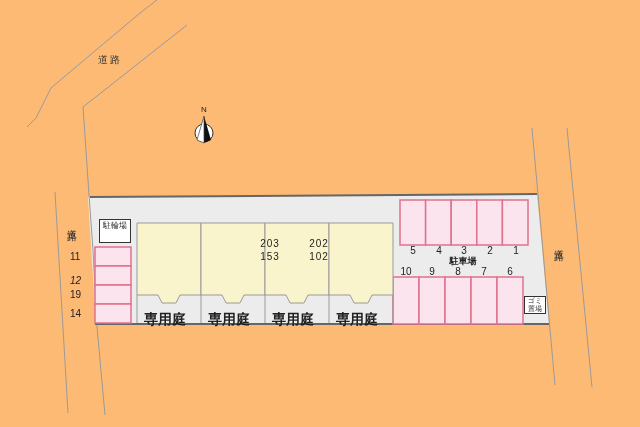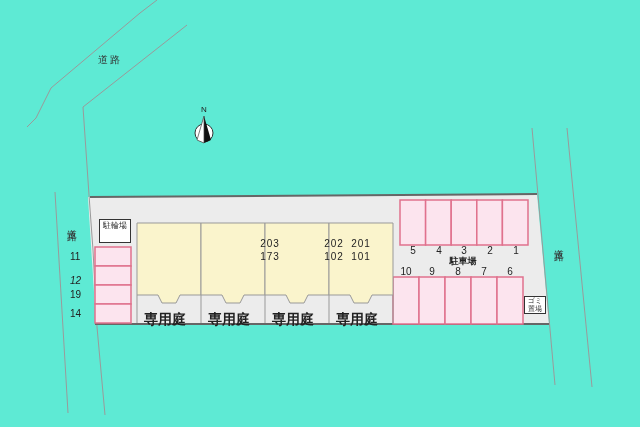--- a/index.html
+++ b/index.html
@@ -1,17 +1,17 @@
 <!DOCTYPE html>
 <html><head>
 <meta charset="utf-8">
 <style>
   html,body{margin:0;padding:0;background:#fff;}
   .stage{
-    position:relative;width:640px;height:427px;background:#5eead4;overflow:hidden;
+    position:relative;width:640px;height:427px;background:#fdba74;overflow:hidden;
     font-family:"Liberation Sans","DejaVu Sans",sans-serif;color:#222;
   }
   .stage svg{position:absolute;left:0;top:0;}
   .road{stroke:#9a9a9a;stroke-width:1;fill:none;}
   .boundary{stroke:#666;stroke-width:2;fill:none;}
   .site{fill:#ececec;stroke:none;}
   .stall{fill:#fce4ee;stroke:#e0718d;stroke-width:1.5;}
   .unit{fill:#faf4cc;stroke:#999;stroke-width:1;}
   .divider{stroke:#999;stroke-width:1;}
   .lbl{position:absolute;color:#222;line-height:1.15;white-space:nowrap;}
@@ -90,29 +90,25 @@
     <span>駐輪場</span>
   </div>
 
   <div class="sidenum" style="top:251px;">11</div>
   <div class="sidenum" style="top:275px;font-style:italic;">12</div>
   <div class="sidenum" style="top:289px;">19</div>
   <div class="sidenum" style="top:308px;">14</div>
 
   <div class="unit-label" style="left:203px;padding-left:37px;">
     <div>203</div>
-    <div>173</div>
+    <div>153</div>
   </div>
-  <div class="unit-label" style="left:285px;padding-left:19px;">
+  <div class="unit-label" style="left:270px;padding-left:19px;">
     <div>202</div>
     <div>102</div>
-  </div>
-  <div class="unit-label" style="left:331px;">
-    <div>201</div>
-    <div>101</div>
   </div>
 
   <div class="garden" style="left:144px;">専用庭</div>
   <div class="garden" style="left:208px;">専用庭</div>
   <div class="garden" style="left:272px;">専用庭</div>
   <div class="garden" style="left:336px;">専用庭</div>
 
   <div class="lbl numlbl" style="left:403px;top:245px;">5</div>
   <div class="lbl numlbl" style="left:429px;top:245px;">4</div>
   <div class="lbl numlbl" style="left:454px;top:245px;">3</div>

